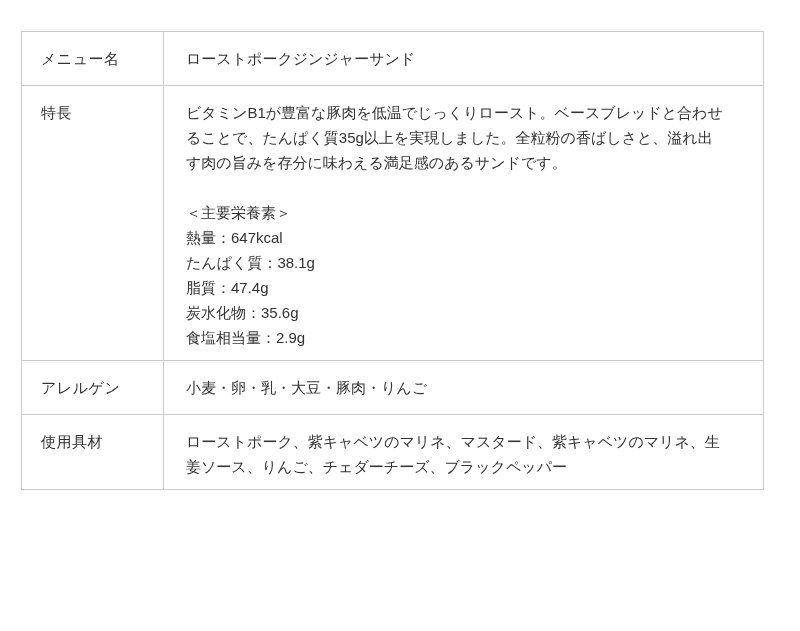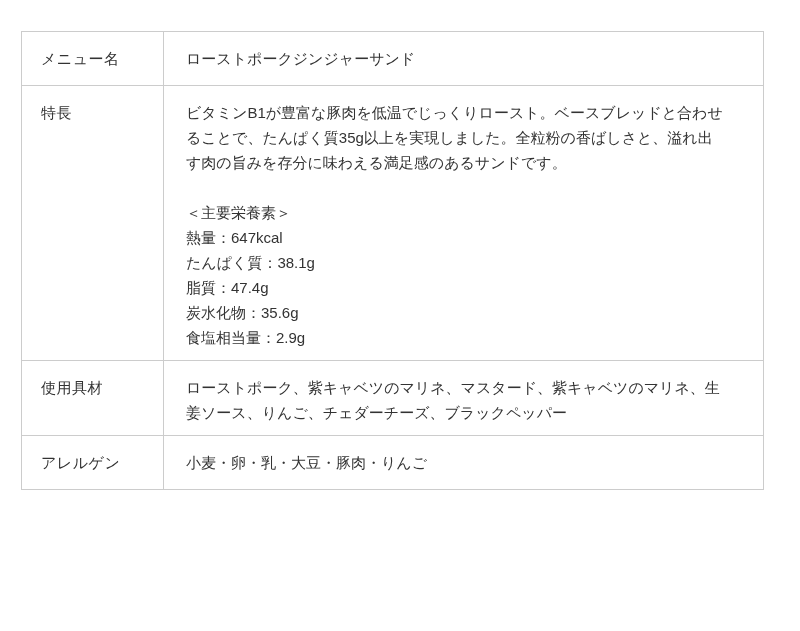--- a/index.html
+++ b/index.html
@@ -61,21 +61,21 @@
       <td class="value-cell">ビタミンB1が豊富な豚肉を低温でじっくりロースト。ベースブレッドと合わせることで、たんぱく質35g以上を実現しました。全粒粉の香ばしさと、溢れ出す肉の旨みを存分に味わえる満足感のあるサンドです。
 
 ＜主要栄養素＞
 熱量：647kcal
 たんぱく質：38.1g
 脂質：47.4g
 炭水化物：35.6g
 食塩相当量：2.9g</td>
     </tr>
     <tr>
+      <th class="label-cell">アレルゲン</th>
+      <td class="value-cell">小麦・卵・乳・大豆・豚肉・りんご</td>
+    </tr>
+    <tr>
       <th class="label-cell">使用具材</th>
       <td class="value-cell">ローストポーク、紫キャベツのマリネ、マスタード、紫キャベツのマリネ、生姜ソース、りんご、チェダーチーズ、ブラックペッパー</td>
-    </tr>
-    <tr>
-      <th class="label-cell">アレルゲン</th>
-      <td class="value-cell">小麦・卵・乳・大豆・豚肉・りんご</td>
     </tr>
   </tbody>
 </table>
 
 </body></html>

